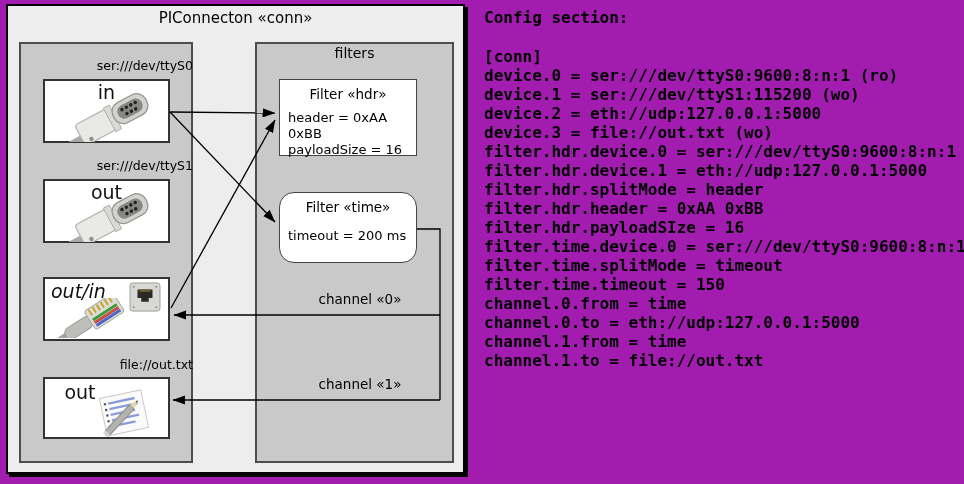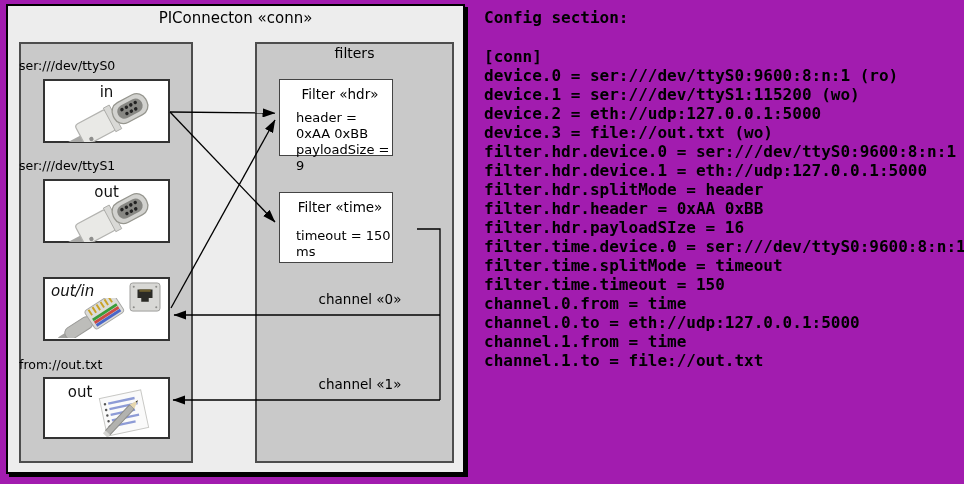--- a/index.html
+++ b/index.html
@@ -13,41 +13,41 @@
                background:#ededed; border:2px solid #000; box-shadow:3px 3px 0 #000; }
   .outer-title { left:6px; top:9px; width:459px; text-align:center; font-size:15px; }
 
   
   .panel { background:#c9c9c9; border:2px solid #4d4d4d; }
   .devices-panel { left:19px; top:42px; width:174px; height:421px; }
   .filters-panel { left:255px; top:42px; width:199px; height:421px; }
   .filters-title { left:255px; top:45px; width:199px; text-align:center; font-size:14px; }
 
   
-  .dev-label { left:19px; width:174px; text-align:left; font-size:12.5px; white-space:nowrap; }
+  .dev-label { left:19px; width:174px; text-align:right; font-size:12.5px; white-space:nowrap; }
   .dl-0 { top:58px; } .dl-1 { top:158px; } .dl-2 { top:255px; } .dl-3 { top:357px; }
   .dev-box { left:43px; width:127px; background:#fff; border:2px solid #333; }
   .db-0 { top:79px;  height:64px; }
   .db-1 { top:179px; height:64px; }
   .db-2 { top:277px; height:64px; }
   .db-3 { top:377px; height:62px; }
-  .port { position:absolute; font-size:15px; color:#111; line-height:20px; }
+  .port { position:absolute; font-size:19px; color:#111; line-height:20px; }
   .port-center { top:1px; left:0; width:100%; text-align:center; }
   .port-left   { top:2px; left:6px;font-style:italic; }
   .port-file   { top:3px; left:0; width:70px; text-align:center; }
   .dev-icon { position:absolute; }
   .serial-pos  { left:12px; top:11px; }
   .jack-pos    { right:7px; top:3px; }
   .cable-pos   { left:6px;  bottom:1px; }
   .notepad-pos { left:48px; top:10px; }
 
   
-  .filter-box { left:279px; width:114px; background:#fff; border:1.5px solid #444;padding-left:8px; }
+  .filter-box { left:279px; width:138px; background:#fff; border:1.5px solid #444; }
   .fb-hdr  { top:79px;  height:77px; }
-  .fb-time { top:192px; height:71px; }
+  .fb-time { top:192px; height:71px;border-radius:15px; }
   .filter-title { margin-top:6px; text-align:center; font-size:13.5px; }
   .filter-params { margin-top:8px; padding-left:8px; font-size:13px; line-height:16px; }
   .fb-time .filter-params { margin-top:13px; }
 
   
   .channel-label { left:300px; width:120px; text-align:center; font-size:13.5px; }
   .ch-0 { top:291px; } .ch-1 { top:376px; }
 
   
   .wires { left:0; top:0; width:964px; height:484px; pointer-events:none; }
@@ -137,21 +137,21 @@
         <line x1="60" y1="10" x2="60" y2="17" stroke="#c9a227" stroke-width="2"></line>
         <line x1="65" y1="10" x2="65" y2="17" stroke="#c9a227" stroke-width="2"></line>
         <line x1="70" y1="10" x2="70" y2="17" stroke="#c9a227" stroke-width="2"></line>
         <rect x="43" y="20" width="30" height="3" fill="#3a9d3a"></rect>
         <rect x="43" y="23.5" width="30" height="3" fill="#cc4b44"></rect>
         <rect x="43" y="27" width="30" height="3" fill="#4a66c8"></rect>
       </g>
     </svg>
   </div>
 
-  <div class="abs dev-label dl-3">from://out.txt</div>
+  <div class="abs dev-label dl-3">file://out.txt</div>
   <div class="abs dev-box db-3">
     <span class="port port-file">out</span>
     <svg class="dev-icon notepad-pos" width="62" height="48" viewBox="0 0 64 50">
       <g transform="rotate(-12 32 25)">
         <rect x="10" y="5" width="44" height="40" fill="#fafafa" stroke="#c8c8c5"></rect>
         <line x1="18" y1="12" x2="46" y2="12" stroke="#8d9bd6" stroke-width="2.4"></line>
         <line x1="18" y1="18" x2="48" y2="18" stroke="#8d9bd6" stroke-width="2.4"></line>
         <line x1="18" y1="24" x2="44" y2="24" stroke="#8d9bd6" stroke-width="2.4"></line>
         <line x1="18" y1="30" x2="47" y2="30" stroke="#8d9bd6" stroke-width="2.4"></line>
         <line x1="18" y1="36" x2="42" y2="36" stroke="#8d9bd6" stroke-width="2.4"></line>
@@ -167,28 +167,28 @@
         <polygon points="50.5,26.3 53,27.2 50.5,28.2" fill="#333"></polygon>
         <rect x="3" y="24" width="4" height="6.5" fill="#d4d4d1"></rect>
       </g>
     </svg>
   </div>
 
   <div class="abs filter-box fb-hdr">
     <div class="filter-title">Filter «hdr»</div>
     <div class="filter-params">
       <div>header = 0xAA 0xBB</div>
-      <div>payloadSize = 9</div>
+      <div>payloadSize = 16</div>
     </div>
   </div>
 
   <div class="abs filter-box fb-time">
     <div class="filter-title">Filter «time»</div>
     <div class="filter-params">
-      <div>timeout = 150 ms</div>
+      <div>timeout = 200 ms</div>
     </div>
   </div>
 
   <div class="abs channel-label ch-0">channel «0»</div>
   <div class="abs channel-label ch-1">channel «1»</div>
 
   <svg class="abs wires" viewBox="0 0 964 484">
     <defs>
       <marker id="arr" viewBox="0 0 10 7" refX="9.6" refY="3.5" markerWidth="10" markerHeight="7" orient="auto">
         <path d="M0,0 L10,3.5 L0,7 Z" fill="#000"></path>

